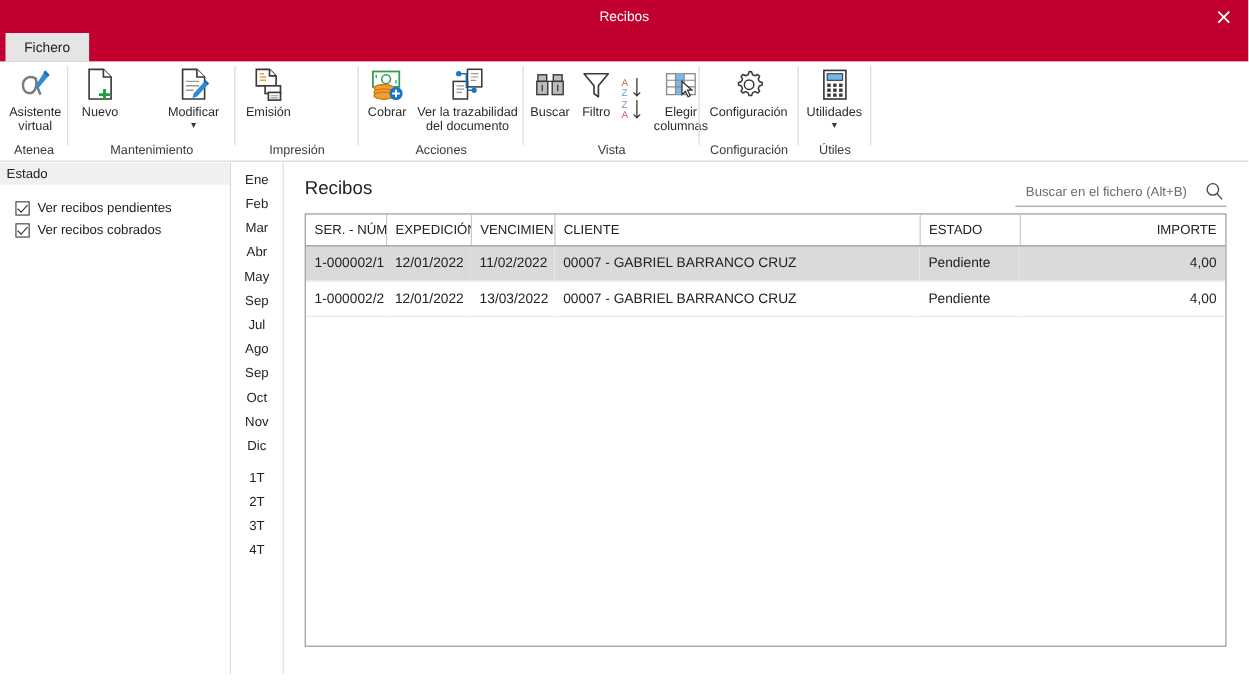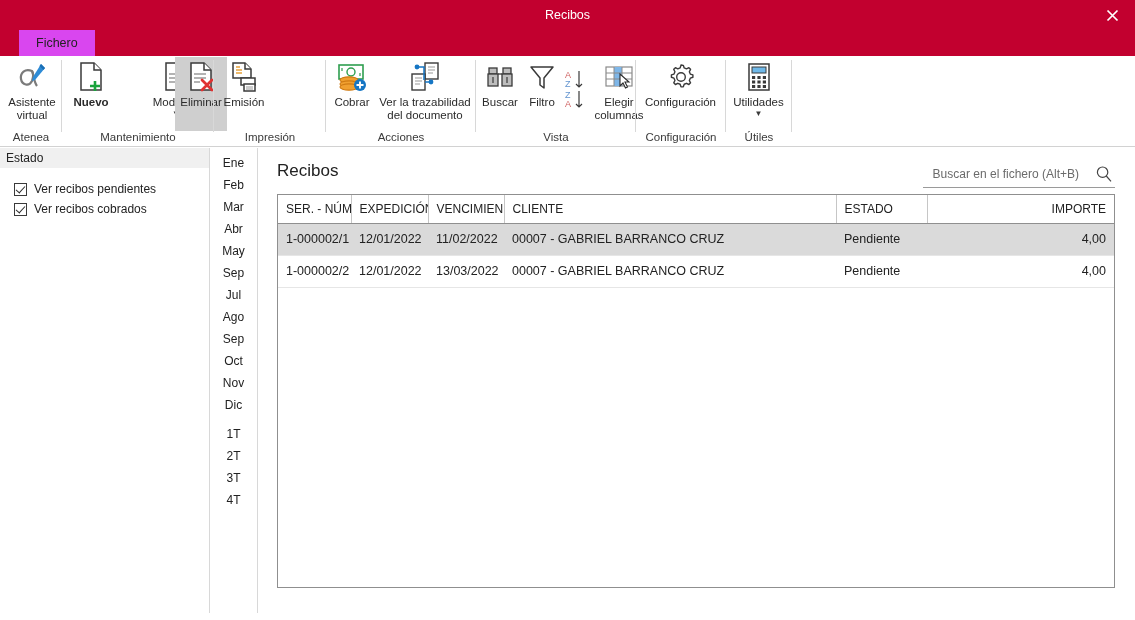--- a/index.html
+++ b/index.html
@@ -42,24 +42,24 @@
   }
   .titlebar-close svg { display:block; }
 
   
   .tabstrip {
     position: absolute; left: 0; top: 30px;
     width: 1135px; height: 26px;
     background: #c2002f;
   }
   .tab {
-    position: absolute; left: 19px; top: 0;
+    position: absolute; left: 5px; top: 0;
     height: 26px;
     padding: 0 17px;
-    background: #d946ef;
+    background: #e5e5e5;
     color: #222222;
     font-size: 12.5px;
     line-height: 27px;
     cursor: pointer;
   }
 
   
   .ribbon {
     position: absolute; left: 0; top: 56px;
     width: 1135px; height: 91px;
@@ -285,21 +285,21 @@
             </svg>
           </div>
           <div class="rbtn-label">Asistente
 virtual</div>
         </div>
         <div class="rgroup-label">Atenea</div>
         <div class="rgroup-sep" style="right:0;"></div>
       </div>
 
       <div class="rgroup" style="left:62px; width:152px;">
-        <div class="rbtn" style="left:6px; width:46px; height:74px;font-weight:bold;">
+        <div class="rbtn" style="left:6px; width:46px; height:74px;">
           <div class="rbtn-icon">
             <svg width="30" height="32" viewBox="0 0 30 32" aria-hidden="true">
               <path d="M5 2 H18 L25 9 V29 H5 Z" fill="#ffffff" stroke="#3a3a3a" stroke-width="1.5"></path>
               <path d="M18 2 V9 H25" fill="#ffffff" stroke="#3a3a3a" stroke-width="1.5"></path>
               <path d="M19 20 V30 M14 25 H24" stroke="#1aa33c" stroke-width="2.6" fill="none"></path>
             </svg>
           </div>
           <div class="rbtn-label">Nuevo</div>
         </div>
 
@@ -310,31 +310,20 @@
               <path d="M18 2 V9 H25" fill="#ffffff" stroke="#3a3a3a" stroke-width="1.5"></path>
               <path d="M8 13 H20 M8 17 H20 M8 21 H15" stroke="#9a9a9a" stroke-width="1.3"></path>
               <path d="M26 12 L29 15 L18 27 L14 28 L15 24 Z" fill="#2e8bd6"></path>
               <path d="M26 12 L29 15 L27.5 16.5 L24.5 13.5 Z" fill="#1a6fb5"></path>
             </svg>
           </div>
           <div class="rbtn-label">Modificar</div>
           <div class="rbtn-caret">▼</div>
         </div>
 
-        <div class="rbtn selected" style="left:158px; width:52px; height:74px; left:113px;">
-          <div class="rbtn-icon">
-            <svg width="30" height="32" viewBox="0 0 30 32" aria-hidden="true">
-              <path d="M5 2 H18 L25 9 V29 H5 Z" fill="#ffffff" stroke="#3a3a3a" stroke-width="1.5"></path>
-              <path d="M18 2 V9 H25" fill="#ffffff" stroke="#3a3a3a" stroke-width="1.5"></path>
-              <path d="M8 13 H20 M8 17 H20 M8 21 H14" stroke="#9a9a9a" stroke-width="1.3"></path>
-              <path d="M16 19 L26 29 M26 19 L16 29" stroke="#e03131" stroke-width="2.8" fill="none" stroke-linecap="round"></path>
-            </svg>
-          </div>
-          <div class="rbtn-label">Eliminar</div>
-        </div>
 
         <div class="rgroup-label">Mantenimiento</div>
         <div class="rgroup-sep" style="right:0;"></div>
       </div>
 
       <div class="rgroup" style="left:214px; width:112px;">
         <div class="rbtn" style="left:4px; width:52px; height:74px;">
           <div class="rbtn-icon">
             <svg width="30" height="32" viewBox="0 0 30 32" aria-hidden="true">
               <path d="M4 2 H16 L22 8 V17 H4 Z" fill="#ffffff" stroke="#3a3a3a" stroke-width="1.5"></path>

